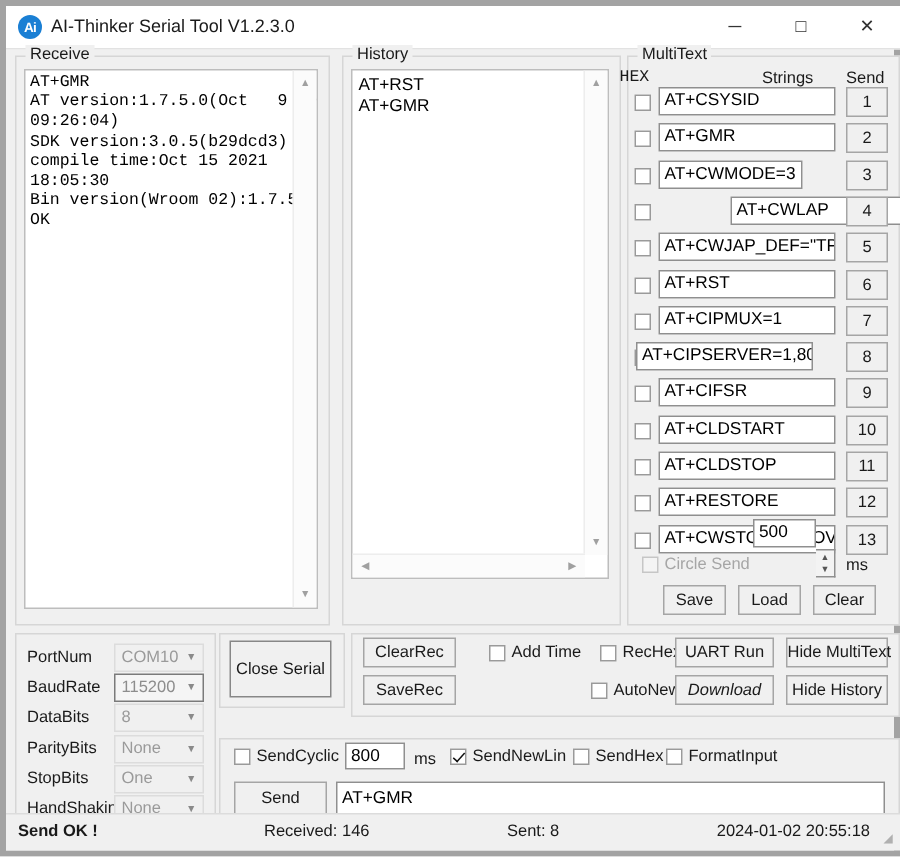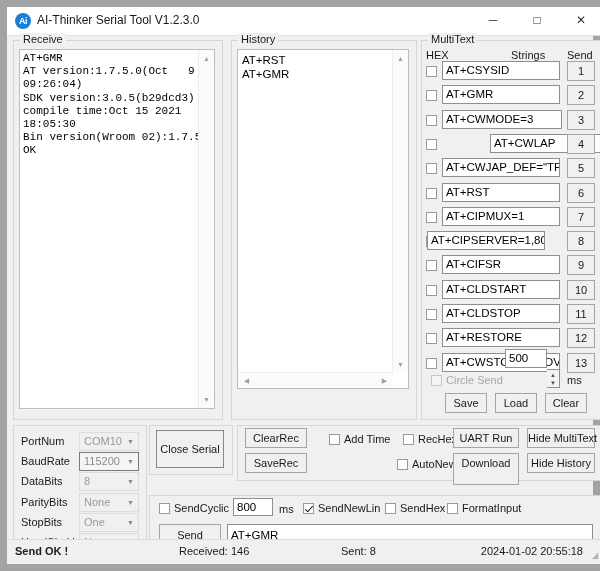--- a/index.html
+++ b/index.html
@@ -14,21 +14,21 @@
     font-size: 11px;
     color: #111111;
     background: #f0f0f0;
   }
   #app {
     position: relative;
     width: 600px;
     height: 571px;
     background: #f0f0f0;
     box-sizing: border-box;
-    border: 7px solid #a3a3a3;
+    border: 4px solid #a3a3a3;
   }
 
   
   .titlebar {
     position: absolute;
     left: 0; top: 0;
     width: 598px; height: 28px;
     background: #ffffff;
     border-bottom: 1px solid #e2e2e2;
   }
@@ -352,33 +352,33 @@
     </div>
     <div class="hscroll" style="right:15px;">
       <div class="arrow-lf">◀</div>
       <div class="arrow-rt">▶</div>
     </div>
   </div>
 
   <div class="group" style="left:414px; top:33px; width:180px; height:378px;">
     <div class="group-label">MultiText</div>
   </div>
-  <div class="mt-head" style="left:419px; top:42px;">HEX</div>
+  <div class="mt-head" style="left:409px; top:42px;font-family:Liberation Mono, monospace;">HEX</div>
   <div class="mt-head" style="left:504px; top:42px;">Strings</div>
   <div class="mt-head" style="left:560px; top:42px;">Send</div>
 
   <div id="mt-rows">
       <span class="cbox" style="position: absolute; left: 419px; top: 59px;"></span>
       <div class="mt-input" style="left: 435px; top: 54px; width: 118px;">AT+CSYSID</div>
       <div class="mt-send" style="left: 560px; top: 54px;">1</div>
       <span class="cbox" style="position: absolute; left: 419px; top: 83px;"></span>
       <div class="mt-input" style="left: 435px; top: 78px; width: 118px;">AT+GMR</div>
       <div class="mt-send" style="left: 560px; top: 78px;">2</div>
       <span class="cbox" style="position: absolute; left: 419px; top: 108px;"></span>
-      <div class="mt-input" style="left: 435px; top: 103px; width: 120px;">AT+CWMODE=3</div>
+      <div class="mt-input" style="left: 435px; top: 103px; width: 96px;">AT+CWMODE=3</div>
       <div class="mt-send" style="left: 560px; top: 103px;">3</div>
       <span class="cbox" style="position: absolute; left: 419px; top: 132px;"></span>
       <div class="mt-input" style="left: 435px; top: 127px; width: 118px; margin-left: 48px;">AT+CWLAP</div>
       <div class="mt-send" style="left: 560px; top: 127px;">4</div>
       <span class="cbox" style="position: absolute; left: 419px; top: 156px;"></span>
       <div class="mt-input" style="left: 435px; top: 151px; width: 118px;">AT+CWJAP_DEF="TP-Link</div>
       <div class="mt-send" style="left: 560px; top: 151px;">5</div>
       <span class="cbox" style="position: absolute; left: 419px; top: 181px;"></span>
       <div class="mt-input" style="left: 435px; top: 176px; width: 118px;">AT+RST</div>
       <div class="mt-send" style="left: 560px; top: 176px;">6</div>
@@ -443,21 +443,21 @@
     <span class="cbox"></span><span class="lbl">Add Time</span>
   </div>
   <div class="chk-wrap" style="left:396px; top:425px;">
     <span class="cbox"></span><span class="lbl">RecHex</span>
   </div>
   <div class="chk-wrap" style="left:390px; top:450px;">
     <span class="cbox"></span><span class="lbl">AutoNewLine</span>
   </div>
 
   <div class="btn" style="left:446px; top:421px; width:66px; height:20px; line-height:18px;">UART Run</div>
-  <div class="btn" style="left:446px; top:446px; width:66px; height:32px; line-height:18px;">Download</div>
+  <div class="btn" style="left:446px; top:446px; width:66px; height:20px; line-height:18px;font-style:italic;">Download</div>
   <div class="btn" style="left:520px; top:421px; width:68px; height:20px; line-height:18px;">Hide MultiText</div>
   <div class="btn" style="left:520px; top:446px; width:68px; height:20px; line-height:18px;">Hide History</div>
 
   <div class="group" style="left:142px; top:488px; width:452px; height:56px;"></div>
 
   <div class="chk-wrap" style="left:152px; top:494px;">
     <span class="cbox"></span><span class="lbl">SendCyclic</span>
   </div>
   <div class="txtinput" style="left:226px; top:491px; width:40px; height:18px; line-height:16px;">800</div>
   <div class="fld-label" style="left:272px; top:496px;">ms</div>

